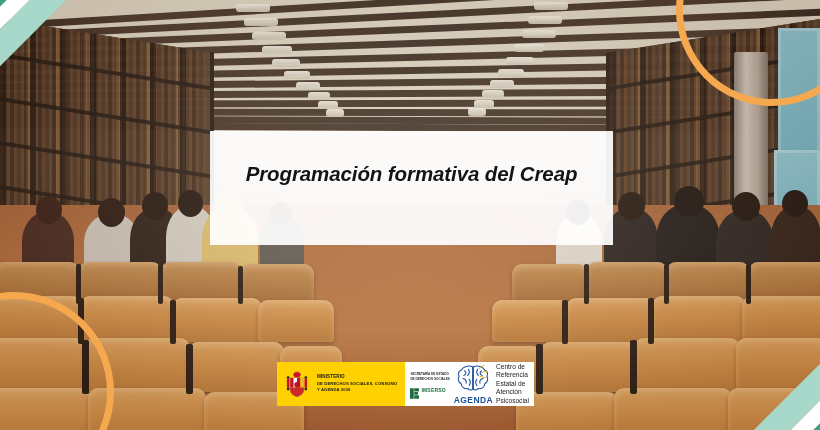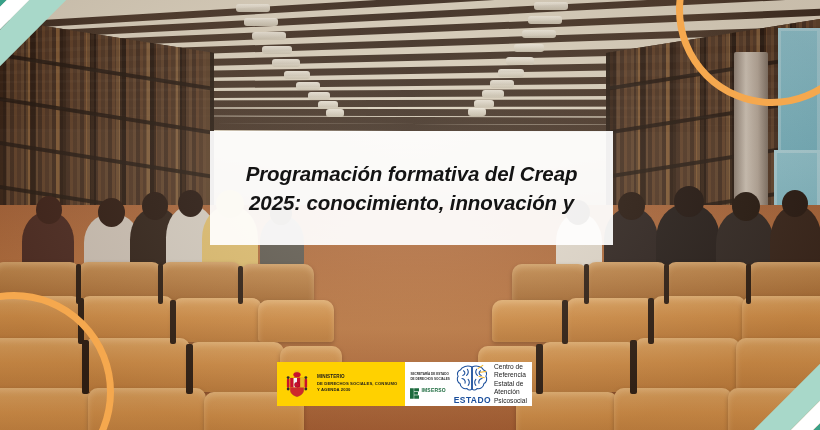--- a/index.html
+++ b/index.html
@@ -354,21 +354,21 @@
     <i style="right:90px; width:26px;background:#a8d8c9;"></i>
   </div>
 
   <div class="deco ring" style="right:-48px;top:-86px;width:178px;height:178px;border-width:7px;border-color:#f5a84e;"></div>
 
   <div class="deco ring" style="left:-86px;bottom:-62px;width:186px;height:186px;border-width:7px;border-color:#f5a84e;"></div>
 
   <div class="titlecard">
     <h1>
       <span>Programación formativa del Creap</span><br>
-      <span>2025: conocimiento, innovación y</span><br>
+      <br>
     </h1>
   </div>
 
   <div class="logobar">
 
     <div class="gob">
       <div class="coa">
         <svg viewBox="0 0 40 40" width="30" height="30" aria-hidden="true">
           <path d="M20 4 c-3 0 -5 1.6 -5 3.6 0 1.2 .8 2 1.8 2.4 l-1 1.2 h8.4 l-1 -1.2 c1 -.4 1.8 -1.2 1.8 -2.4 C25 5.6 23 4 20 4 z" fill="#c8102e"></path>
           <rect x="17" y="2.2" width="6" height="2" fill="#e8b923"></rect>
@@ -431,21 +431,21 @@
                 <path d="M28 8 C26 11 27 14 29 16"></path>
                 <path d="M27 21 C25 23 25 27 27 29"></path>
               </g>
               <g stroke="#f0b323" stroke-width="1.3" fill="none" stroke-linecap="round">
                 <path d="M30 7 L36 3"></path>
                 <path d="M33 12 L40 11"></path>
                 <path d="M31 17 L38 19"></path>
               </g>
             </svg>
           </div>
-          <div class="creap-word">ESTADO</div>
+          <div class="creap-word">AGENDA</div>
         </div>
         <div class="creap-desc">
           <span>Centro de</span>
           <span>Referencia</span>
           <span>Estatal de</span>
           <span>Atención</span>
           <span>Psicosocial</span>
         </div>
       </div>
 

